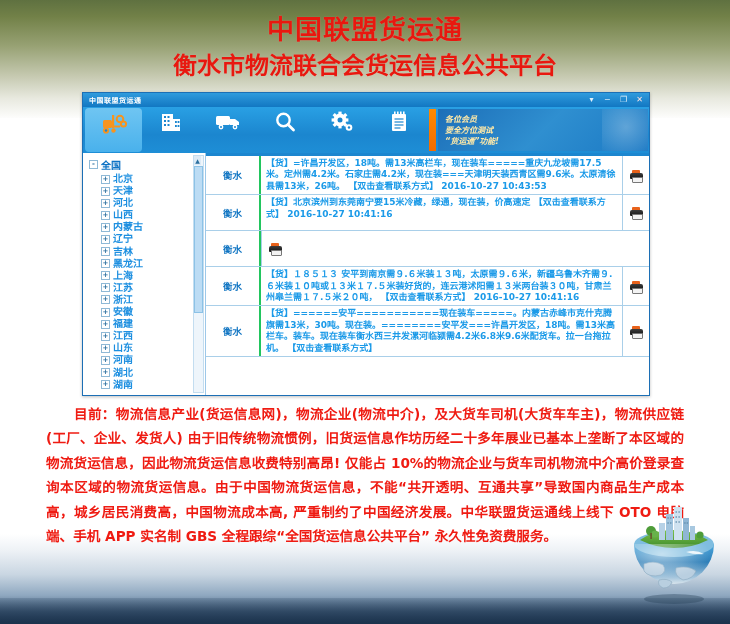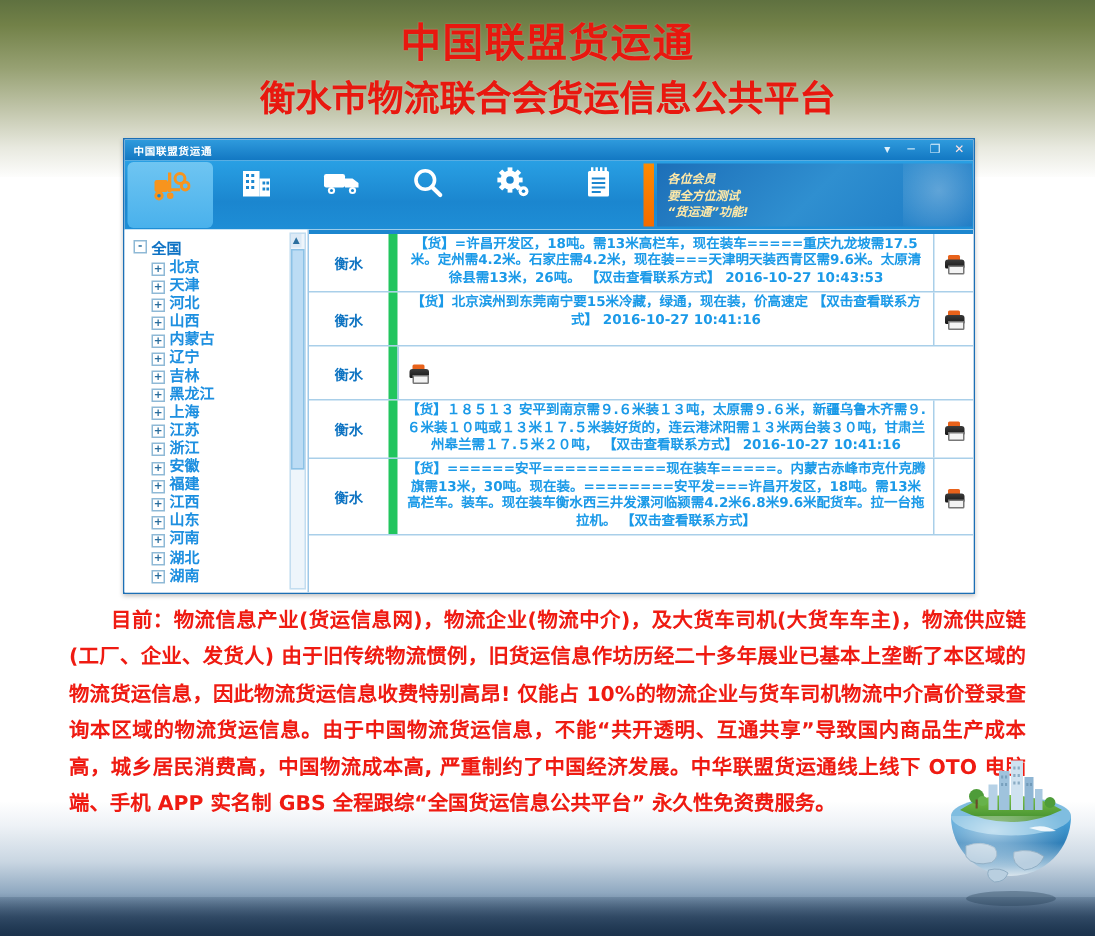--- a/index.html
+++ b/index.html
@@ -117,26 +117,25 @@
   }
 
   
   .listwrap{flex:1;position:relative;overflow:hidden;background:#fff;}
   .topbar-blue{height:3px;background:#1c86cf;}
   .row{
     display:flex;border-bottom:1px solid #a9cfe9;min-height:35px;
   }
   .row .city{
     width:53px;flex:none;display:flex;align-items:center;justify-content:center;
-    font-size:9.5px;color:#0f74c2;font-weight:bold;border-right:6px solid #22c55e;
+    font-size:9.5px;color:#0f74c2;font-weight:bold;border-right:2px solid #22c55e;
   }
   .row .msg{
     flex:1;padding:2px 4px 2px 5px;font-size:9px;line-height:11.4px;color:#1b9ae8;font-weight:bold;
     word-break:break-all;
-    text-align:center;
   }
   .row .act{
     width:26px;flex:none;border-left:1px solid #a9cfe9;display:flex;align-items:center;justify-content:center;
   }
   .printer{width:13px;height:11px;position:relative;}
   .printer .pbody{
     position:absolute;left:0;top:3px;width:13px;height:6px;border-radius:2px 2px 1px 1px;
     background:linear-gradient(to bottom,#3c3c3c,#151515);
   }
   .printer .ptop{

